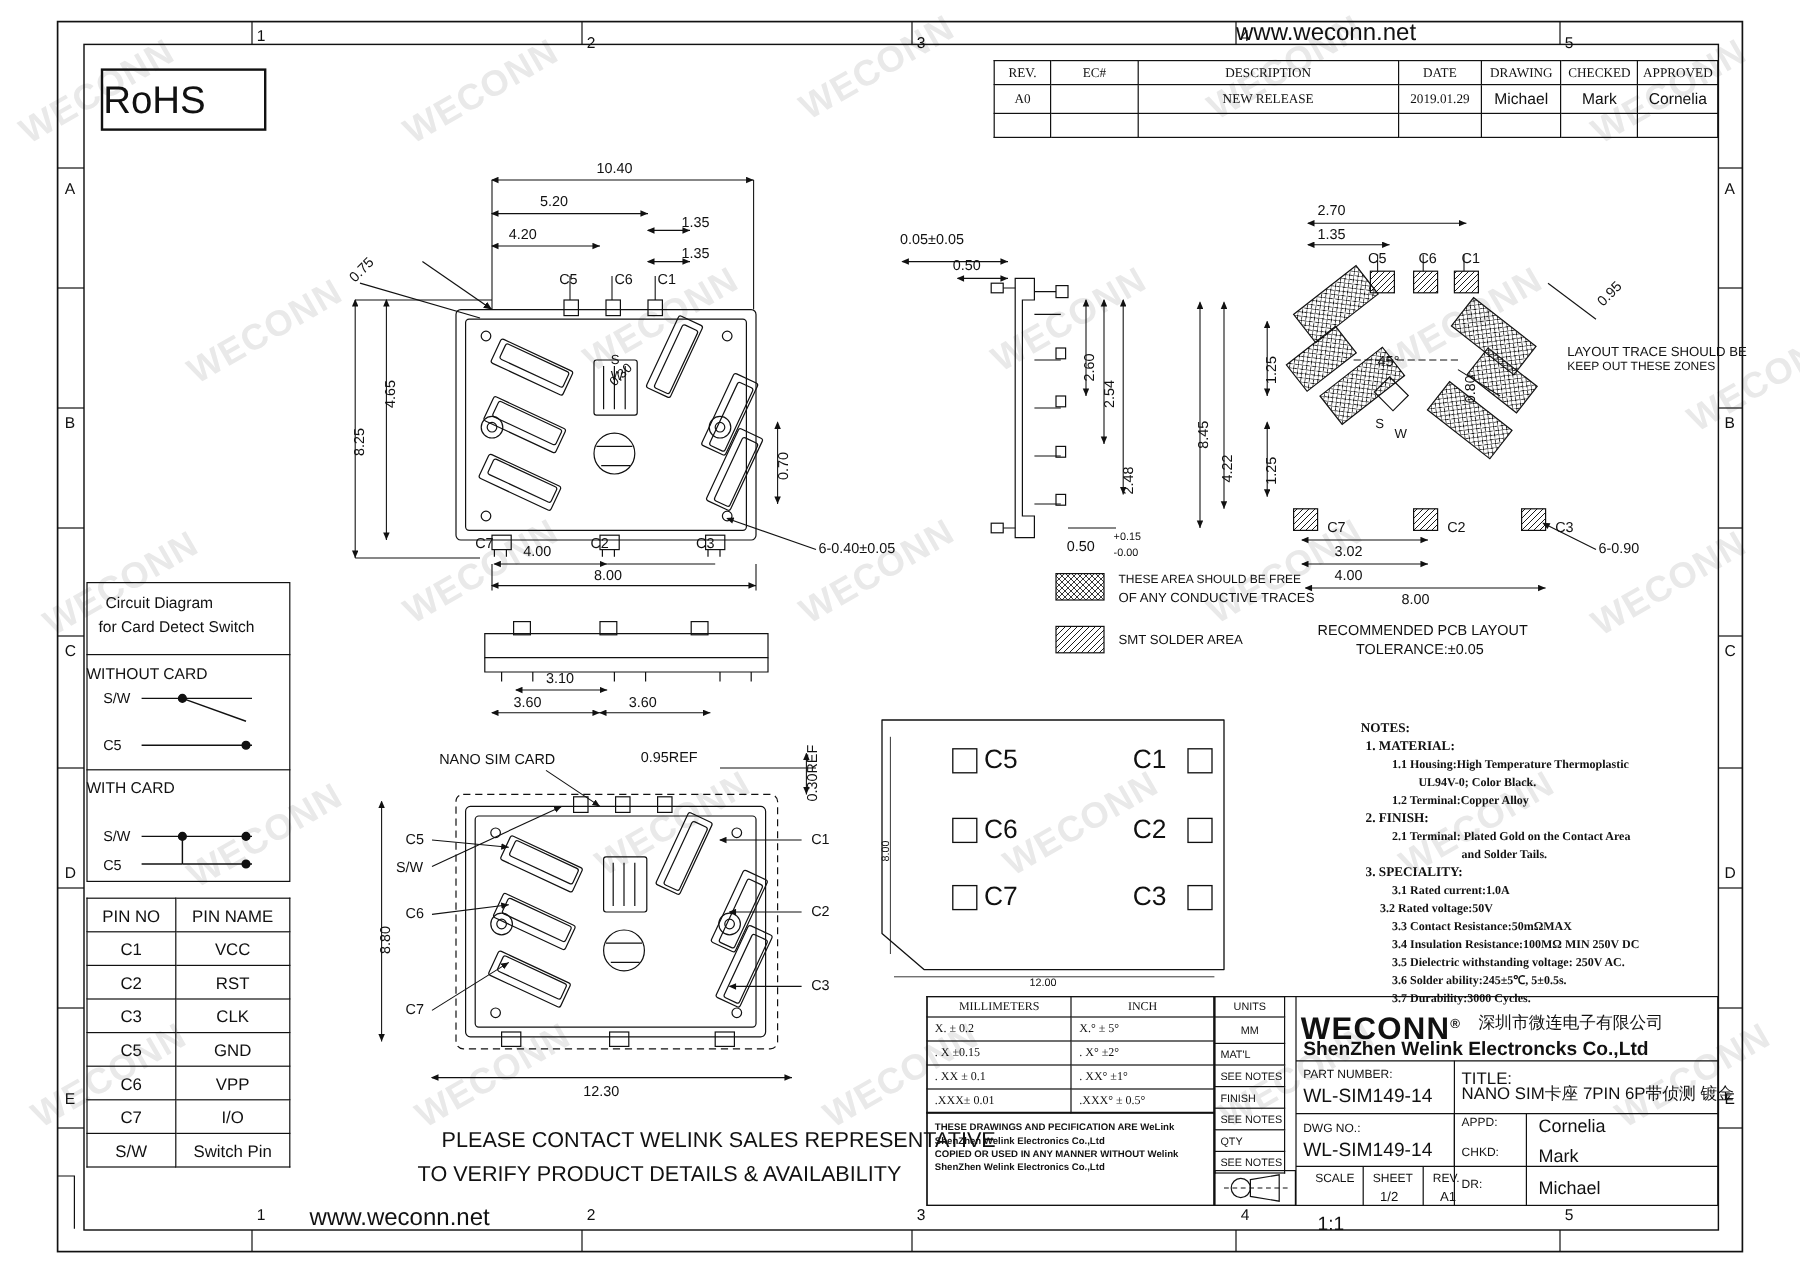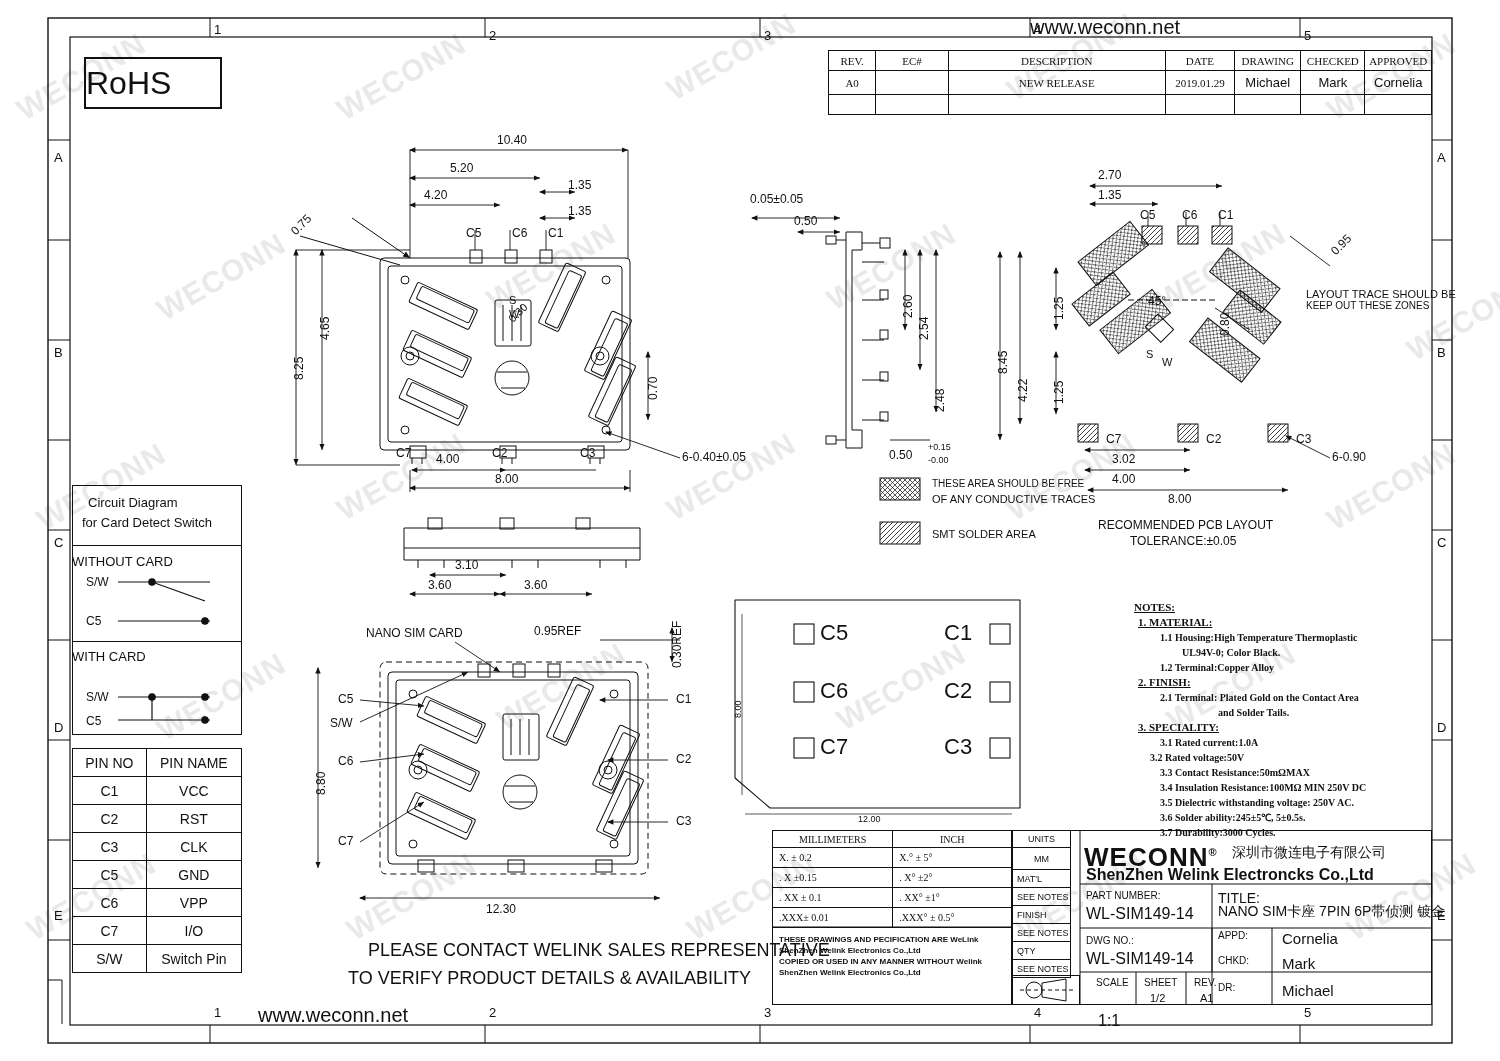--- a/index.html
+++ b/index.html
@@ -4,21 +4,21 @@
 <style>
   html,body{margin:0;padding:0;background:#ffffff;}
   body{width:1500px;height:1061px;position:relative;overflow:hidden;
        font-family:"Liberation Sans",sans-serif;color:#111;}
   .abs{position:absolute;}
   .ln{position:absolute;background:#111;}
   .h{height:1px;}
   .box{position:absolute;border:1px solid #111;box-sizing:border-box;}
   .ctr{display:flex;align-items:center;text-align:center;}
   .t10{font-size:10px;}
-  .t11{font-size:11px;text-decoration:underline;}
+  .t11{font-size:11px;}
   .t12{font-size:12px;}
   .t13{font-size:13px;}
   .t18{font-size:18px;}
   .serif{font-family:"Liberation Serif",serif;}
   .wm{position:absolute;color:#e9e9e9;font-size:30px;font-weight:bold;
       transform:rotate(-30deg);font-family:"Liberation Sans",sans-serif;
       letter-spacing:1px;user-select:none;pointer-events:none;}
   .dim{position:absolute;font-size:12px;font-family:"Liberation Sans",sans-serif;}
   .rot90{transform:rotate(-90deg);transform-origin:left top;white-space:nowrap;}
   .rot45{transform:rotate(-45deg);transform-origin:left top;white-space:nowrap;}

